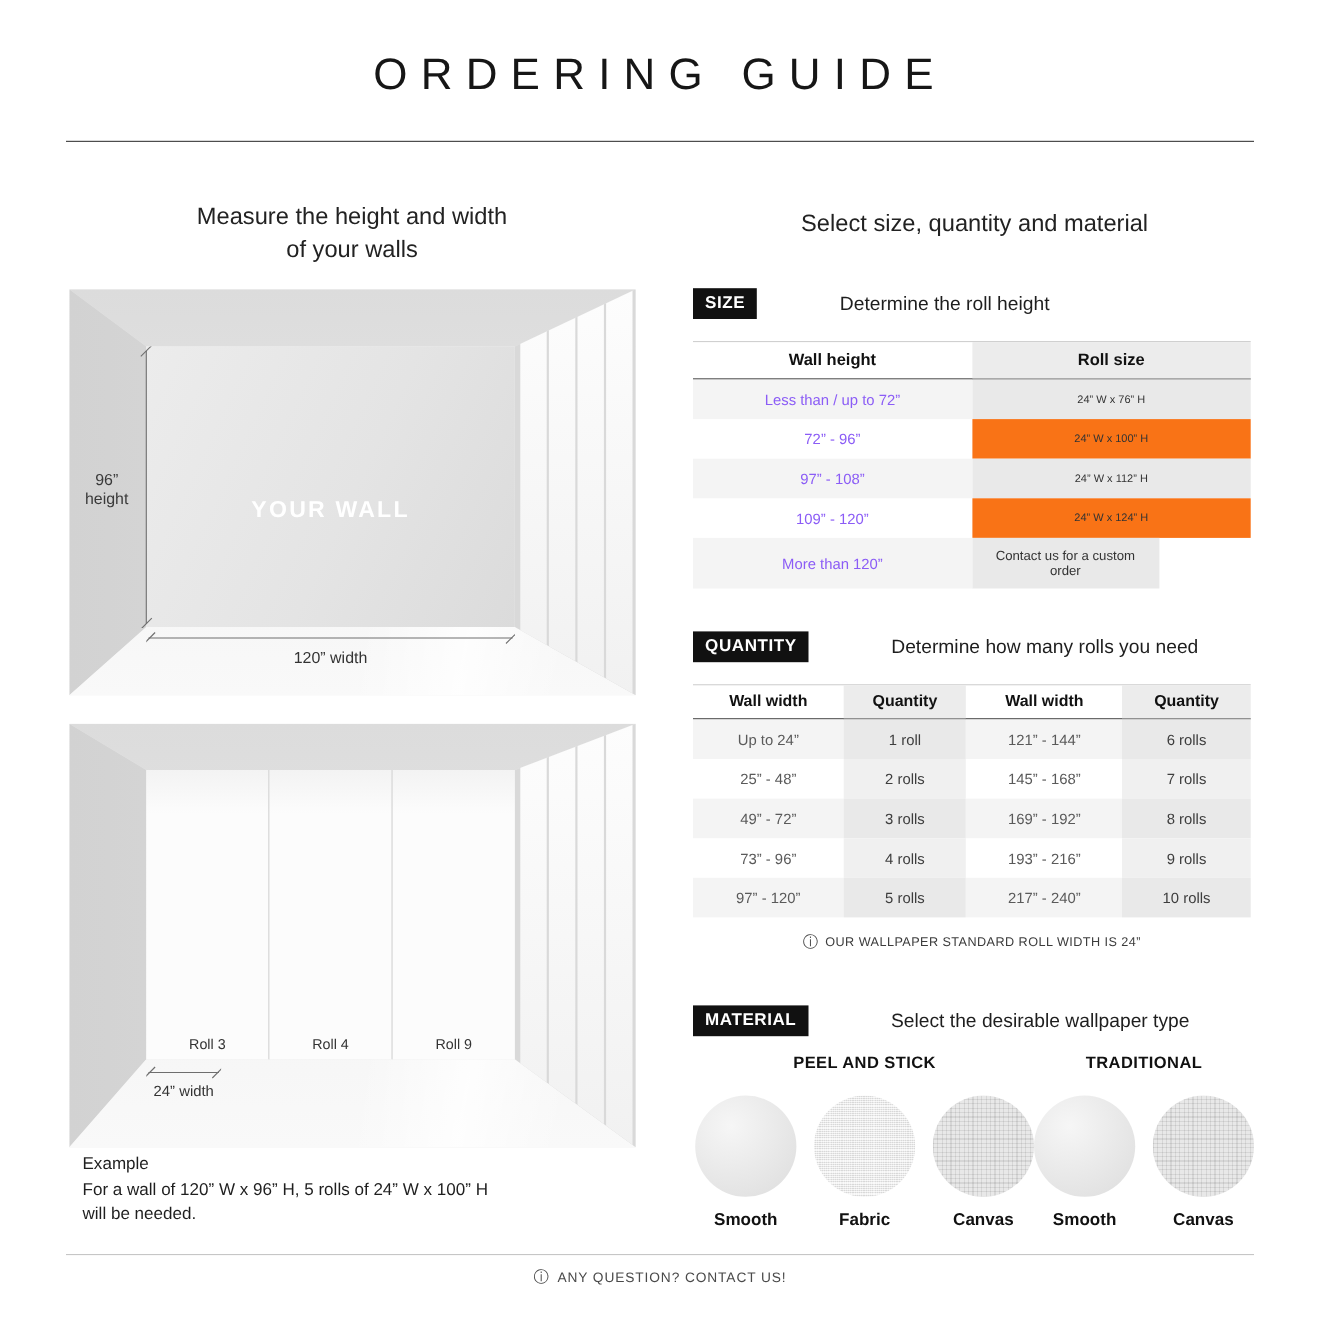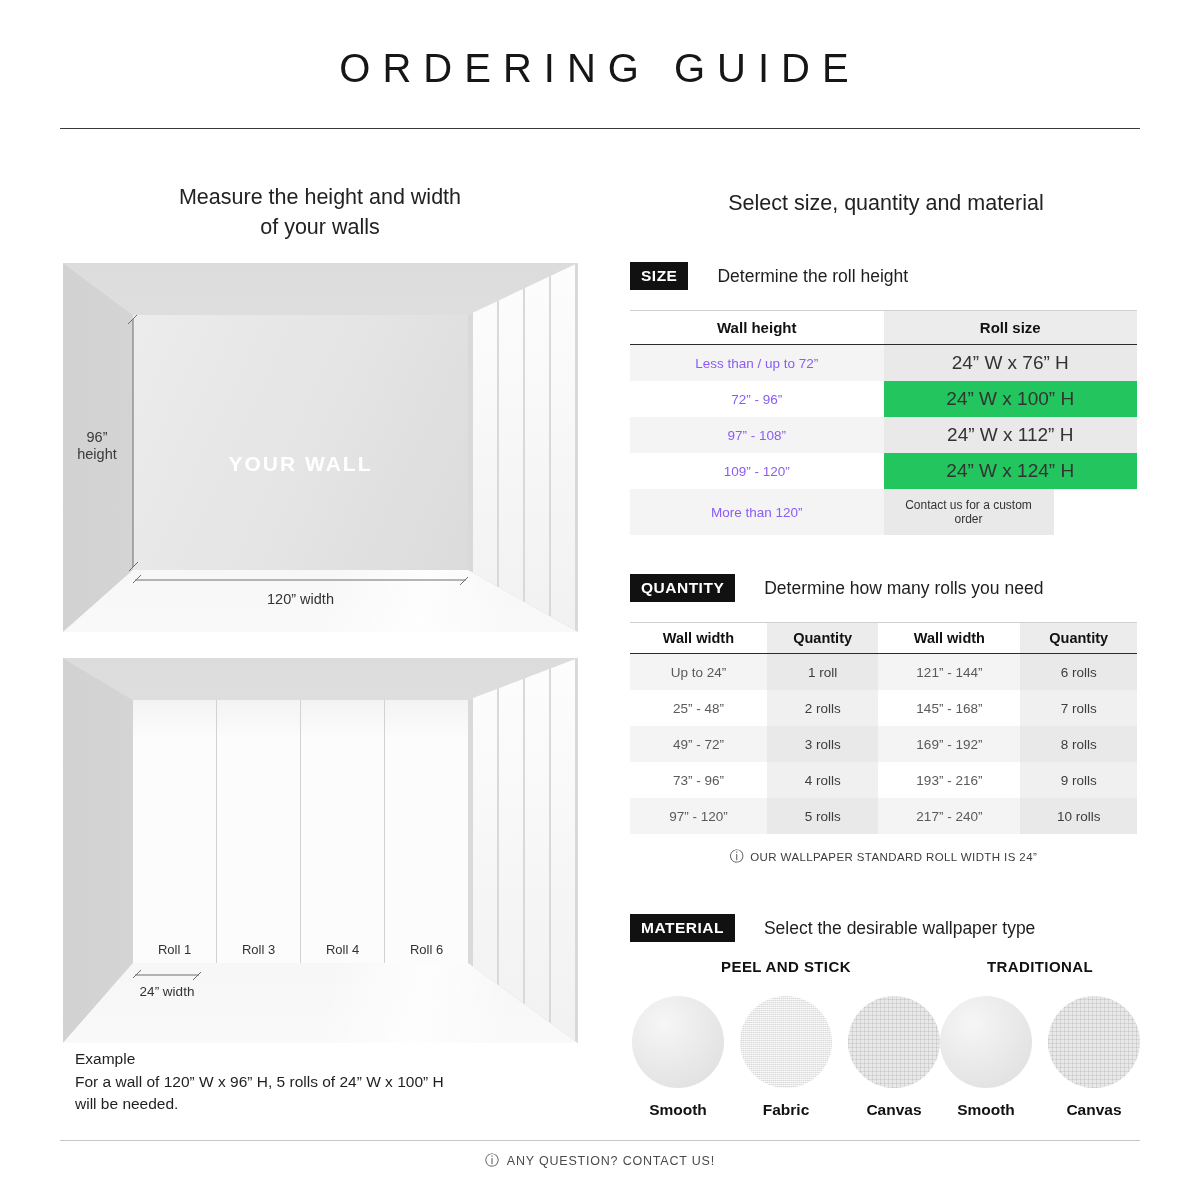--- a/index.html
+++ b/index.html
@@ -84,36 +84,36 @@
   
   .example { left:75px; top:1048px; width:490px; font-size:15.5px; line-height:22.5px; color:#1f1f1f; }
 
   
   .sec-head { display:flex; align-items:center; gap:29px; }
   .sec-head.size { left:630px; top:262px; }
   .sec-head.qty { left:630px; top:574px; }
   .sec-head.mat { left:630px; top:914px; }
   .badge { background:#111111; color:#ffffff; font-weight:700; font-size:15.5px;
     letter-spacing:.5px; padding:5px 11px; }
-  .sec-title { font-size:17.5px; font-weight:500; color:#1e1e1e; }
+  .sec-title { font-size:17.5px; font-weight:500; color:#1e1e1e;margin-left:46px; }
 
   
   .size-table { left:630px; top:310px; width:507px; border-top:1px solid #d0d0d0; }
   .srow { display:grid; grid-template-columns:1fr 1fr; min-height:36px; align-items:stretch; }
   .srow.shead { min-height:34px; border-bottom:1.5px solid #2b2b2b; }
   .srow.last { min-height:46px; }
   .sc1,.sc2 { display:flex; align-items:center; justify-content:center;
     text-align:center; padding:3px 10px; }
-  .sc2 { background:#22c55e; }
+  .sc2 { background:#f97316; }
   .shead .sc1 { background:transparent; font-weight:700; font-size:15px; color:#111; }
   .shead .sc2 { background:#ececec; font-weight:700; font-size:15px; color:#111; }
   .srow.alt .sc1 { background:#f4f4f4; }
   .srow.alt .sc2 { background:#e9e9e9; }
   .sc1.v { font-size:13.5px; color:#8b5cf6; }
-  .sc2.v { font-size:19px; color:#333; }
+  .sc2.v { font-size:10px; color:#333; }
   .sc2.v.small { font-size:12px; line-height:14px; max-width:170px; }
 
   
   .qty-table { left:630px; top:622px; width:507px; border-top:1px solid #d0d0d0; }
   .qrow { display:grid; grid-template-columns:27% 22% 28% 23%; min-height:36px; align-items:stretch; }
   .qrow.qhead { min-height:31px; border-bottom:1.5px solid #2b2b2b; }
   .qc { display:flex; align-items:center; justify-content:center; text-align:center; padding:2px 6px; }
   .qc.qty { background:#f0f0f0; }
   .qhead .qc { font-weight:700; font-size:14.5px; color:#111; }
   .qhead .qc.qty { background:#ececec; }
@@ -200,30 +200,27 @@
     <div class="rm r2-window">
       <div class="pane p1"></div>
       <div class="pane p2"></div>
       <div class="pane p3"></div>
       <div class="pane p4"></div>
     </div>
     <div class="rm r2-streak"></div>
 
     <div class="panels">
       <div class="panel">
-        <span class="panel-label">Roll 1</span>
-      </div>
-      <div class="panel">
         <span class="panel-label">Roll 3</span>
       </div>
       <div class="panel">
         <span class="panel-label">Roll 4</span>
       </div>
       <div class="panel">
-        <span class="panel-label">Roll 6</span>
+        <span class="panel-label">Roll 9</span>
       </div>
     </div>
 
     <svg class="abs dim-h2" width="68" height="14">
       <line x1="2" y1="7" x2="66" y2="7" stroke="#6e6e6e" stroke-width="1"></line>
       <line x1="-2" y1="12" x2="8" y2="2" stroke="#6e6e6e" stroke-width="1"></line>
       <line x1="60" y1="12" x2="70" y2="2" stroke="#6e6e6e" stroke-width="1"></line>
     </svg>
     <div class="abs w-label2">24” width</div>
   </div>

